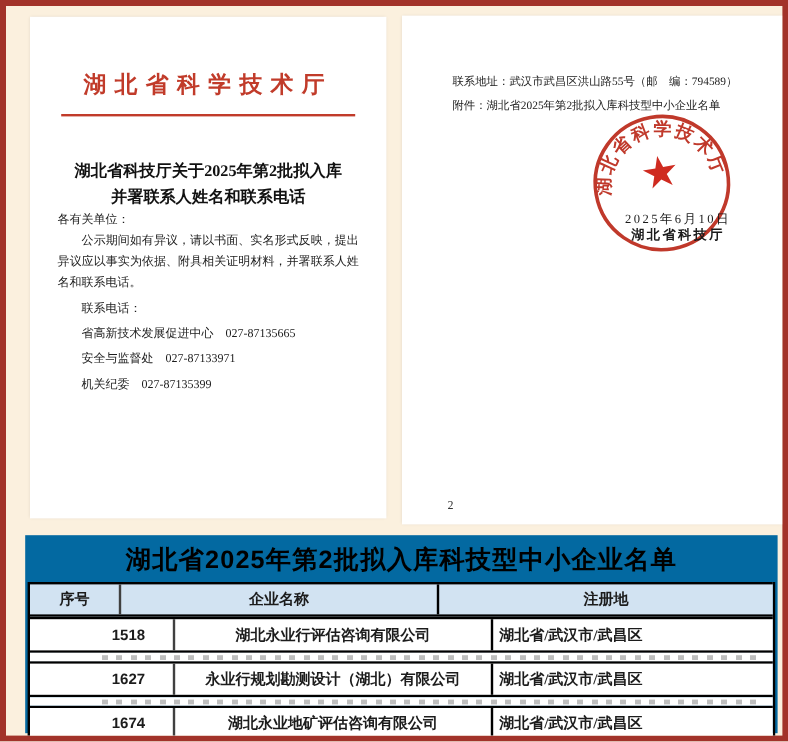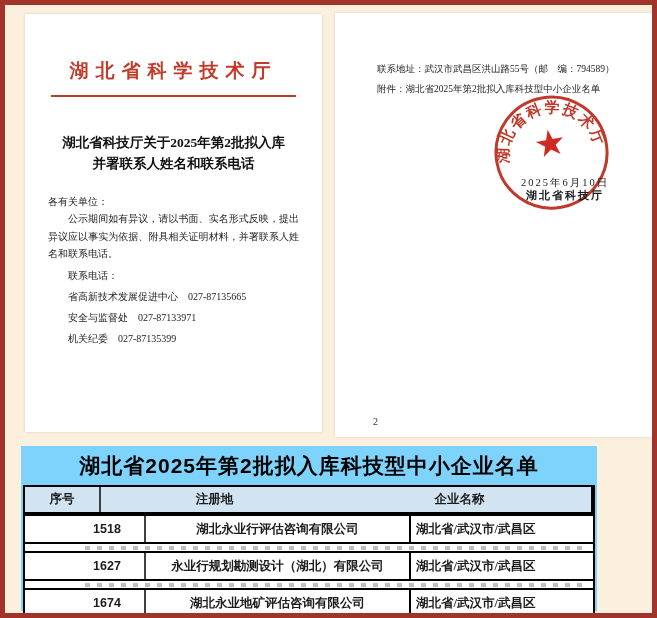--- a/index.html
+++ b/index.html
@@ -23,21 +23,21 @@
     color:#c13b2a; font-weight:bold; font-size:19px; letter-spacing:7px;
     white-space:nowrap;
   }
   .letterhead-rule{
     margin:11px auto 0 auto; width:98%; height:2px; background:#c13b2a;
   }
   .notice-title{
     margin-top:36px; text-align:center; font-weight:bold; font-size:13.5px;
     line-height:1.55; color:#111;
   }
-  .doc-body{ margin-top:18px; font-size:10px; line-height:17.5px; text-align:justify; }
+  .doc-body{ font-size:10px; line-height:17.5px; text-align:justify; }
   .doc-body p{ margin:0; text-indent:2em; }
   .doc-body p.flush{ text-indent:0; }
   .contacts{ margin-top:2px; font-size:10px; }
   .contacts div{ line-height:21px; text-indent:2em; white-space:nowrap; }
   
   .page-right{
     position:absolute; left:330px; top:8px; width:317px; height:424px;
     background:#ffffff; box-shadow:0 0 3px rgba(0,0,0,.12);
     box-sizing:border-box;
   }
@@ -59,22 +59,22 @@
     position:absolute; left:150px; top:139px; width:160px; text-align:center;
     font-size:11px; color:#1a1a1a; font-weight:bold; letter-spacing:2px;margin-top:36px;
   }
   .date-line{
     position:absolute; left:140px; top:163px; width:180px; text-align:center;
     font-size:10.5px; color:#1a1a1a; letter-spacing:2px;
   }
   .page-num{ position:absolute; left:38px; top:403px; font-size:10px; color:#333; }
   
   .table-section{
-    position:absolute; left:16px; top:441px; width:576px; height:165px;
-    background:#7dd3fc;
+    position:absolute; left:16px; top:441px; width:627px; height:165px;
+    background:#0369a1;
   }
   .table-title{
     text-align:center; font-family:"Liberation Sans","DejaVu Sans",sans-serif;
     font-weight:bold; font-size:21px; color:#000; padding-top:6px; letter-spacing:1px;
     white-space:nowrap;
   }
   .tbl{
     margin:5px 2px 0 2px; border-left:2px solid #000; border-right:2px solid #000;
   }
   .trow{
@@ -151,22 +151,22 @@
     <div class="date-line">2025年6月10日</div>
     <div class="page-num">2</div>
   </div>
 
   <div class="table-section">
     <div class="table-title">湖北省2025年第2批拟入库科技型中小企业名单</div>
 
     <div class="tbl">
       <div class="trow head">
         <div class="c c-id">序号</div>
+        <div class="c c-name">企业名称</div>
         <div class="c c-loc">注册地</div>
-        <div class="c c-name">企业名称</div>
       </div>
 
       <div class="trow datarow">
         <div class="c c-id">1518</div>
         <div class="c c-name">湖北永业行评估咨询有限公司</div>
         <div class="c c-loc">湖北省/武汉市/武昌区</div>
       </div>
       <div class="row-gap"></div>
 
       <div class="trow datarow">

